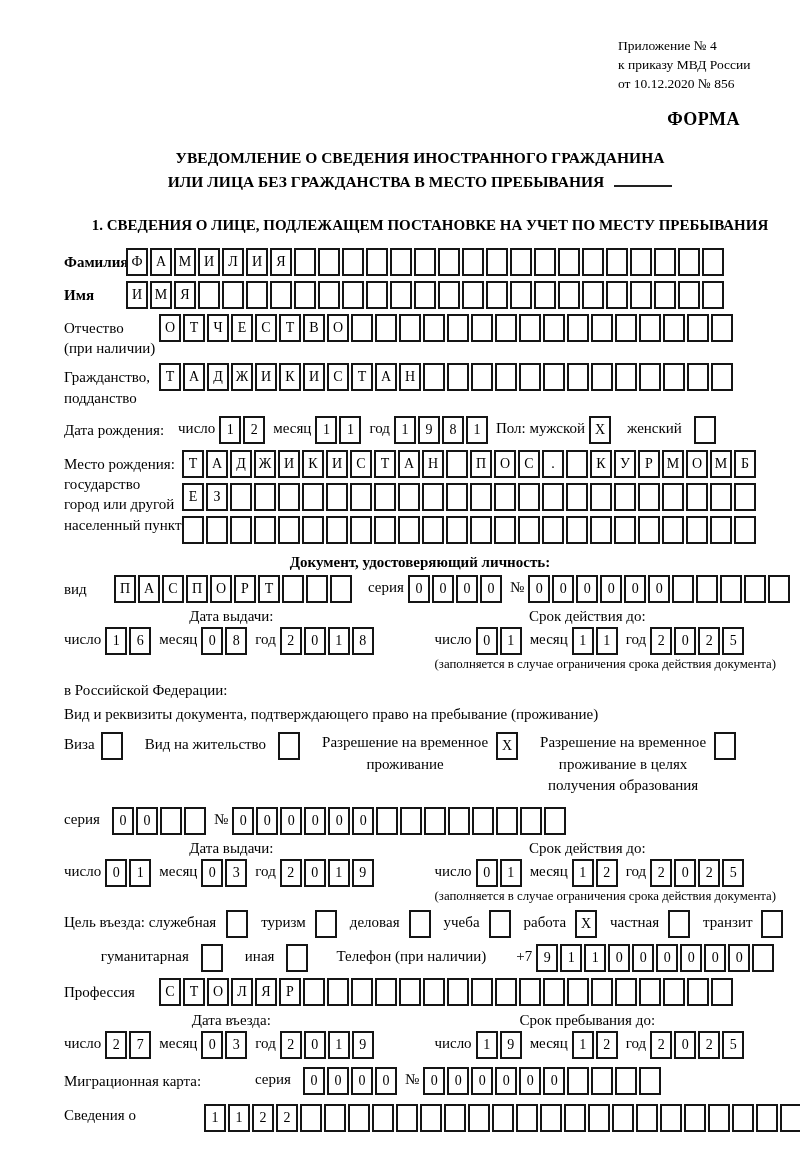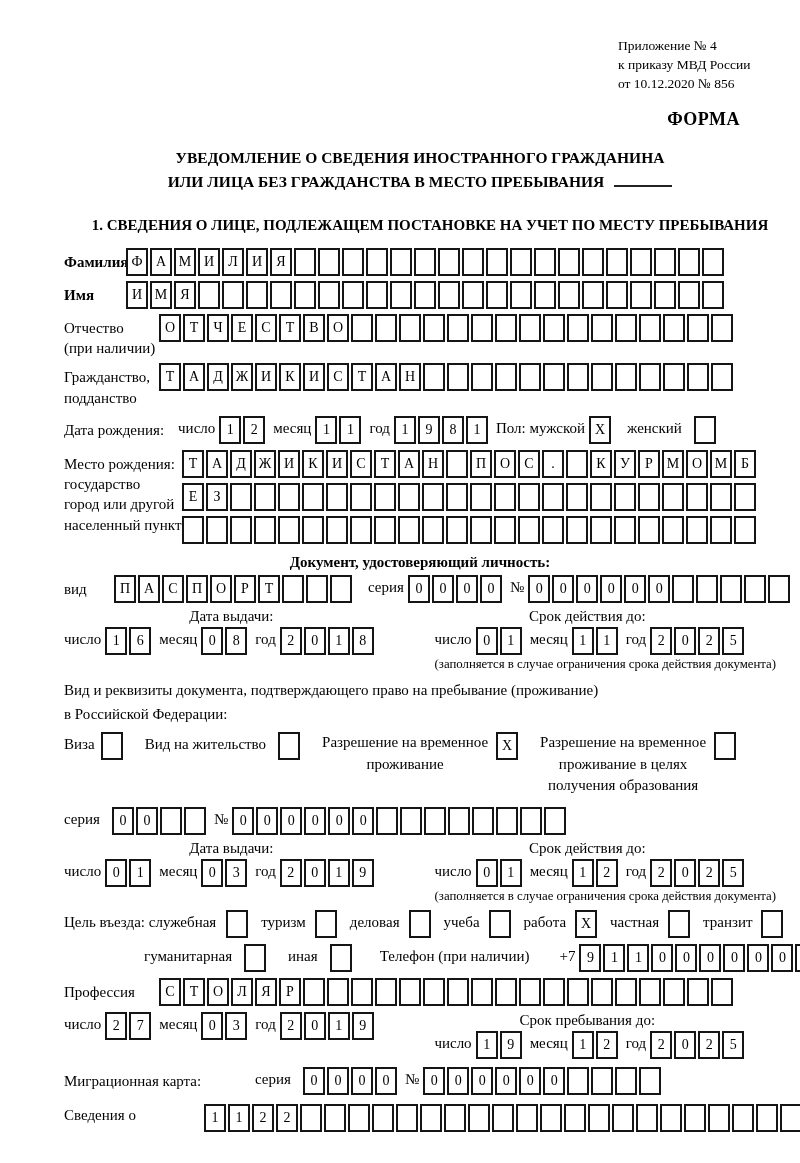--- a/index.html
+++ b/index.html
@@ -385,22 +385,22 @@
             <span class="cell filled">0</span>
             <span class="cell filled">2</span>
             <span class="cell filled">5</span>
           </div>
       </div>
     </div>
   </div>
   <div class="note">(заполняется в случае ограничения срока действия документа)</div>
 
   <div class="intro">
+    <div>в Российской Федерации:</div>
     <div>Вид и реквизиты документа, подтверждающего право на пребывание (проживание)</div>
-    <div>в Российской Федерации:</div>
   </div>
 
   <div class="ckrow">
     <span class="ilabel" style="padding-left:0;">Виза</span>
     <div class="cells ckbox" style="margin-left:2px;">
         <span class="cell"></span>
       </div>
     <span class="ilabel gap14">Вид на жительство</span>
     <div class="cells ckbox gap14">
         <span class="cell"></span>
@@ -533,21 +533,21 @@
         </div>
     </span>
     <span class="opt">
       <span class="ilabel" style="padding-left:0;">транзит</span>
       <div class="cells" style="margin-left:5px;">
           <span class="cell"></span>
         </div>
     </span>
   </div>
 
-  <div class="purpose" style="margin-left:80px;">
+  <div class="purpose" style="margin-left:37px;justify-content:center;">
     <span class="ilabel" style="padding-left:0;">гуманитарная</span>
     <div class="cells" style="margin-left:8px;">
         <span class="cell"></span>
       </div>
     <span class="ilabel gap14">иная</span>
     <div class="cells" style="margin-left:8px;">
         <span class="cell"></span>
       </div>
     <span class="ilabel gap20">Телефон (при наличии)</span>
     <span class="ilabel gap20">+7</span>
@@ -590,20 +590,21 @@
         <span class="cell"></span>
         <span class="cell"></span>
         <span class="cell"></span>
         <span class="cell"></span>
         <span class="cell"></span>
       </div>
   </div>
 
   <div class="two-col" style="margin-top:6px;">
     <div class="col-left">
+      <div class="dhdr">Дата въезда:</div>
       <div class="dline">
         <span class="ilabel" style="padding-left:0;">число</span>
         <div class="cells">
             <span class="cell filled">2</span>
             <span class="cell filled">7</span>
           </div>
         <span class="ilabel">месяц</span>
         <div class="cells">
             <span class="cell filled">0</span>
             <span class="cell filled">3</span>

